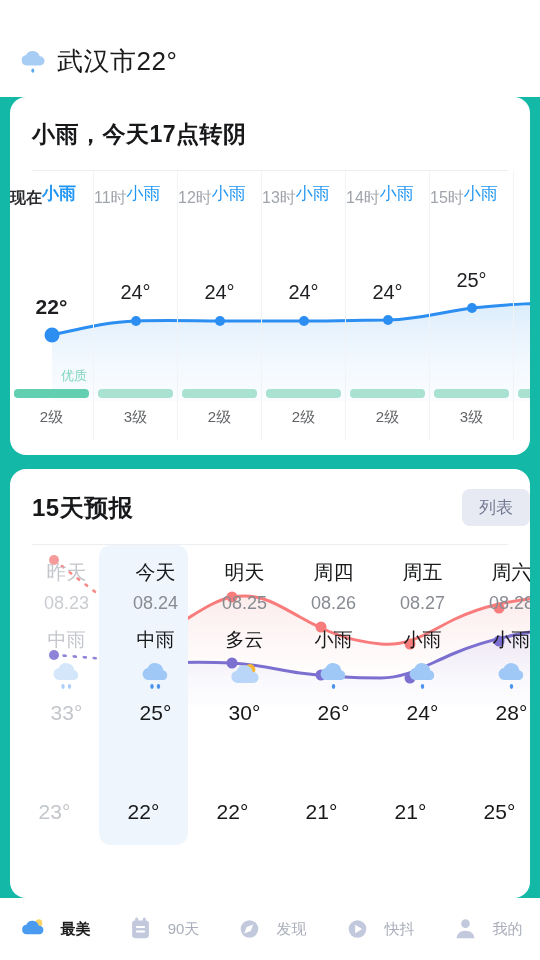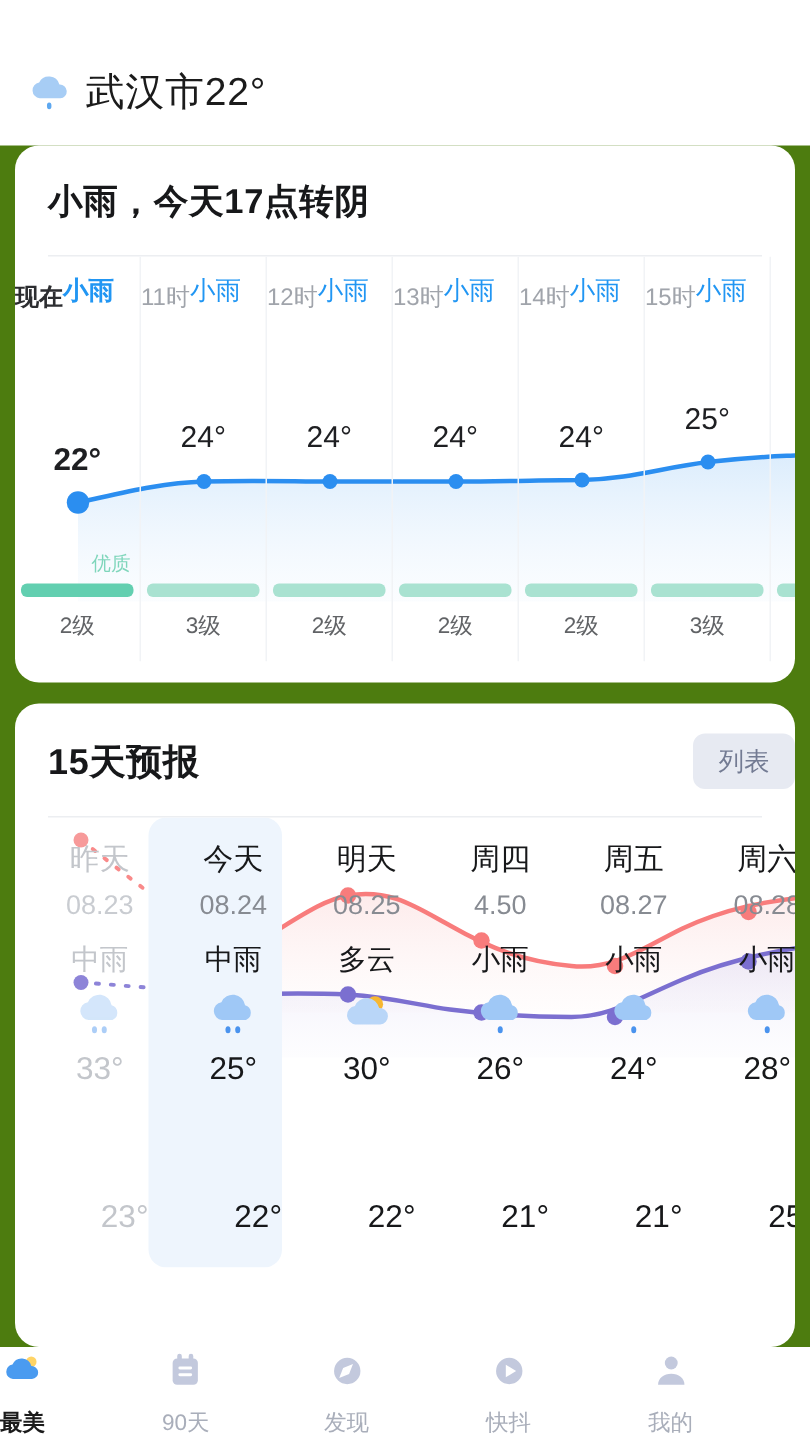--- a/index.html
+++ b/index.html
@@ -5,21 +5,21 @@
   * { box-sizing: border-box; margin: 0; padding: 0; }
   html, body {
     width: 540px; height: 960px;
     background: #ffffff;
     font-family: "Liberation Sans", "DejaVu Sans", sans-serif;
     overflow: hidden;
   }
   #app {
     position: relative;
     width: 540px; height: 960px;
-    background: #4d7c0f;
+    background: #14b8a6;
     display: flex;
     flex-direction: column;
   }
 
   
   .header {
     background: #ffffff;
     height: 97px;
     flex: 0 0 97px;
     display: flex;
@@ -201,21 +201,21 @@
   .d-icon { margin-top: 8px; height: 34px; }
   .d-hi {
     margin-top: 6px;
     font-size: 21px;
     color: #17181a;
   }
   .d-lo {
     position: absolute;
     left: 0; right: 0;
     top: 255px;
-    text-align: right;
+    text-align: center;
     font-size: 21px;
     color: #17181a;
   }
   .day-col.past .d-name,
   .day-col.past .d-cond,
   .day-col.past .d-hi,
   .day-col.past .d-lo { color: #c3c6cb; }
   .day-col.past .d-date { color: #c9ccd1; }
   .day-chart {
     position: absolute;
@@ -229,21 +229,22 @@
     height: 62px;
     background: #ffffff;
     display: flex;
     align-items: center;
     position: relative;
     z-index: 5;
   }
   .tab {
     flex: 1 1 0;
     display: flex;
-    flex-direction: column;
+    flex-direction: row;
+    align-items: center;
     justify-content: center;
     gap: 12px;
   }
   .tab-label {
     font-size: 15px;
     color: #a9aeba;
   }
   .tab.active .tab-label { color: #1b1b1b; font-weight: bold; }
   .tab-icon { height: 26px; display: block; }
 </style>
@@ -430,21 +431,21 @@
             <div class="d-cond">多云</div>
             <div class="d-icon"><svg height="34" viewBox="0 0 40 34" width="40">
                 <circle cx="25" cy="8.5" r="5.4" fill="#f7b731"></circle>
                 <path d="M12 22a6.2 6.2 0 0 1-.4-12.3A8.5 8.5 0 0 1 27.8 11 5.4 5.4 0 0 1 28.4 22z" fill="#b9d6f8"></path>
               </svg></div>
             <div class="d-hi">30°</div>
             <div class="d-lo">22°</div>
           </div>
           <div class="day-col">
             <div class="d-name">周四</div>
-            <div class="d-date">4.50</div>
+            <div class="d-date">08.26</div>
             <div class="d-cond">小雨</div>
             <div class="d-icon"><svg height="34" viewBox="0 0 40 34" width="40">
                 <path d="M12 19a6 6 0 0 1-.4-11.9A8.3 8.3 0 0 1 27.4 9.2 5.2 5.2 0 0 1 28 19z" fill="#9fc8f6"></path>
                 <ellipse cx="19.5" cy="25.5" rx="1.7" ry="2.4" fill="#4a93ee"></ellipse>
               </svg></div>
             <div class="d-hi">26°</div>
             <div class="d-lo">21°</div>
           </div>
           <div class="day-col">
             <div class="d-name">周五</div>

